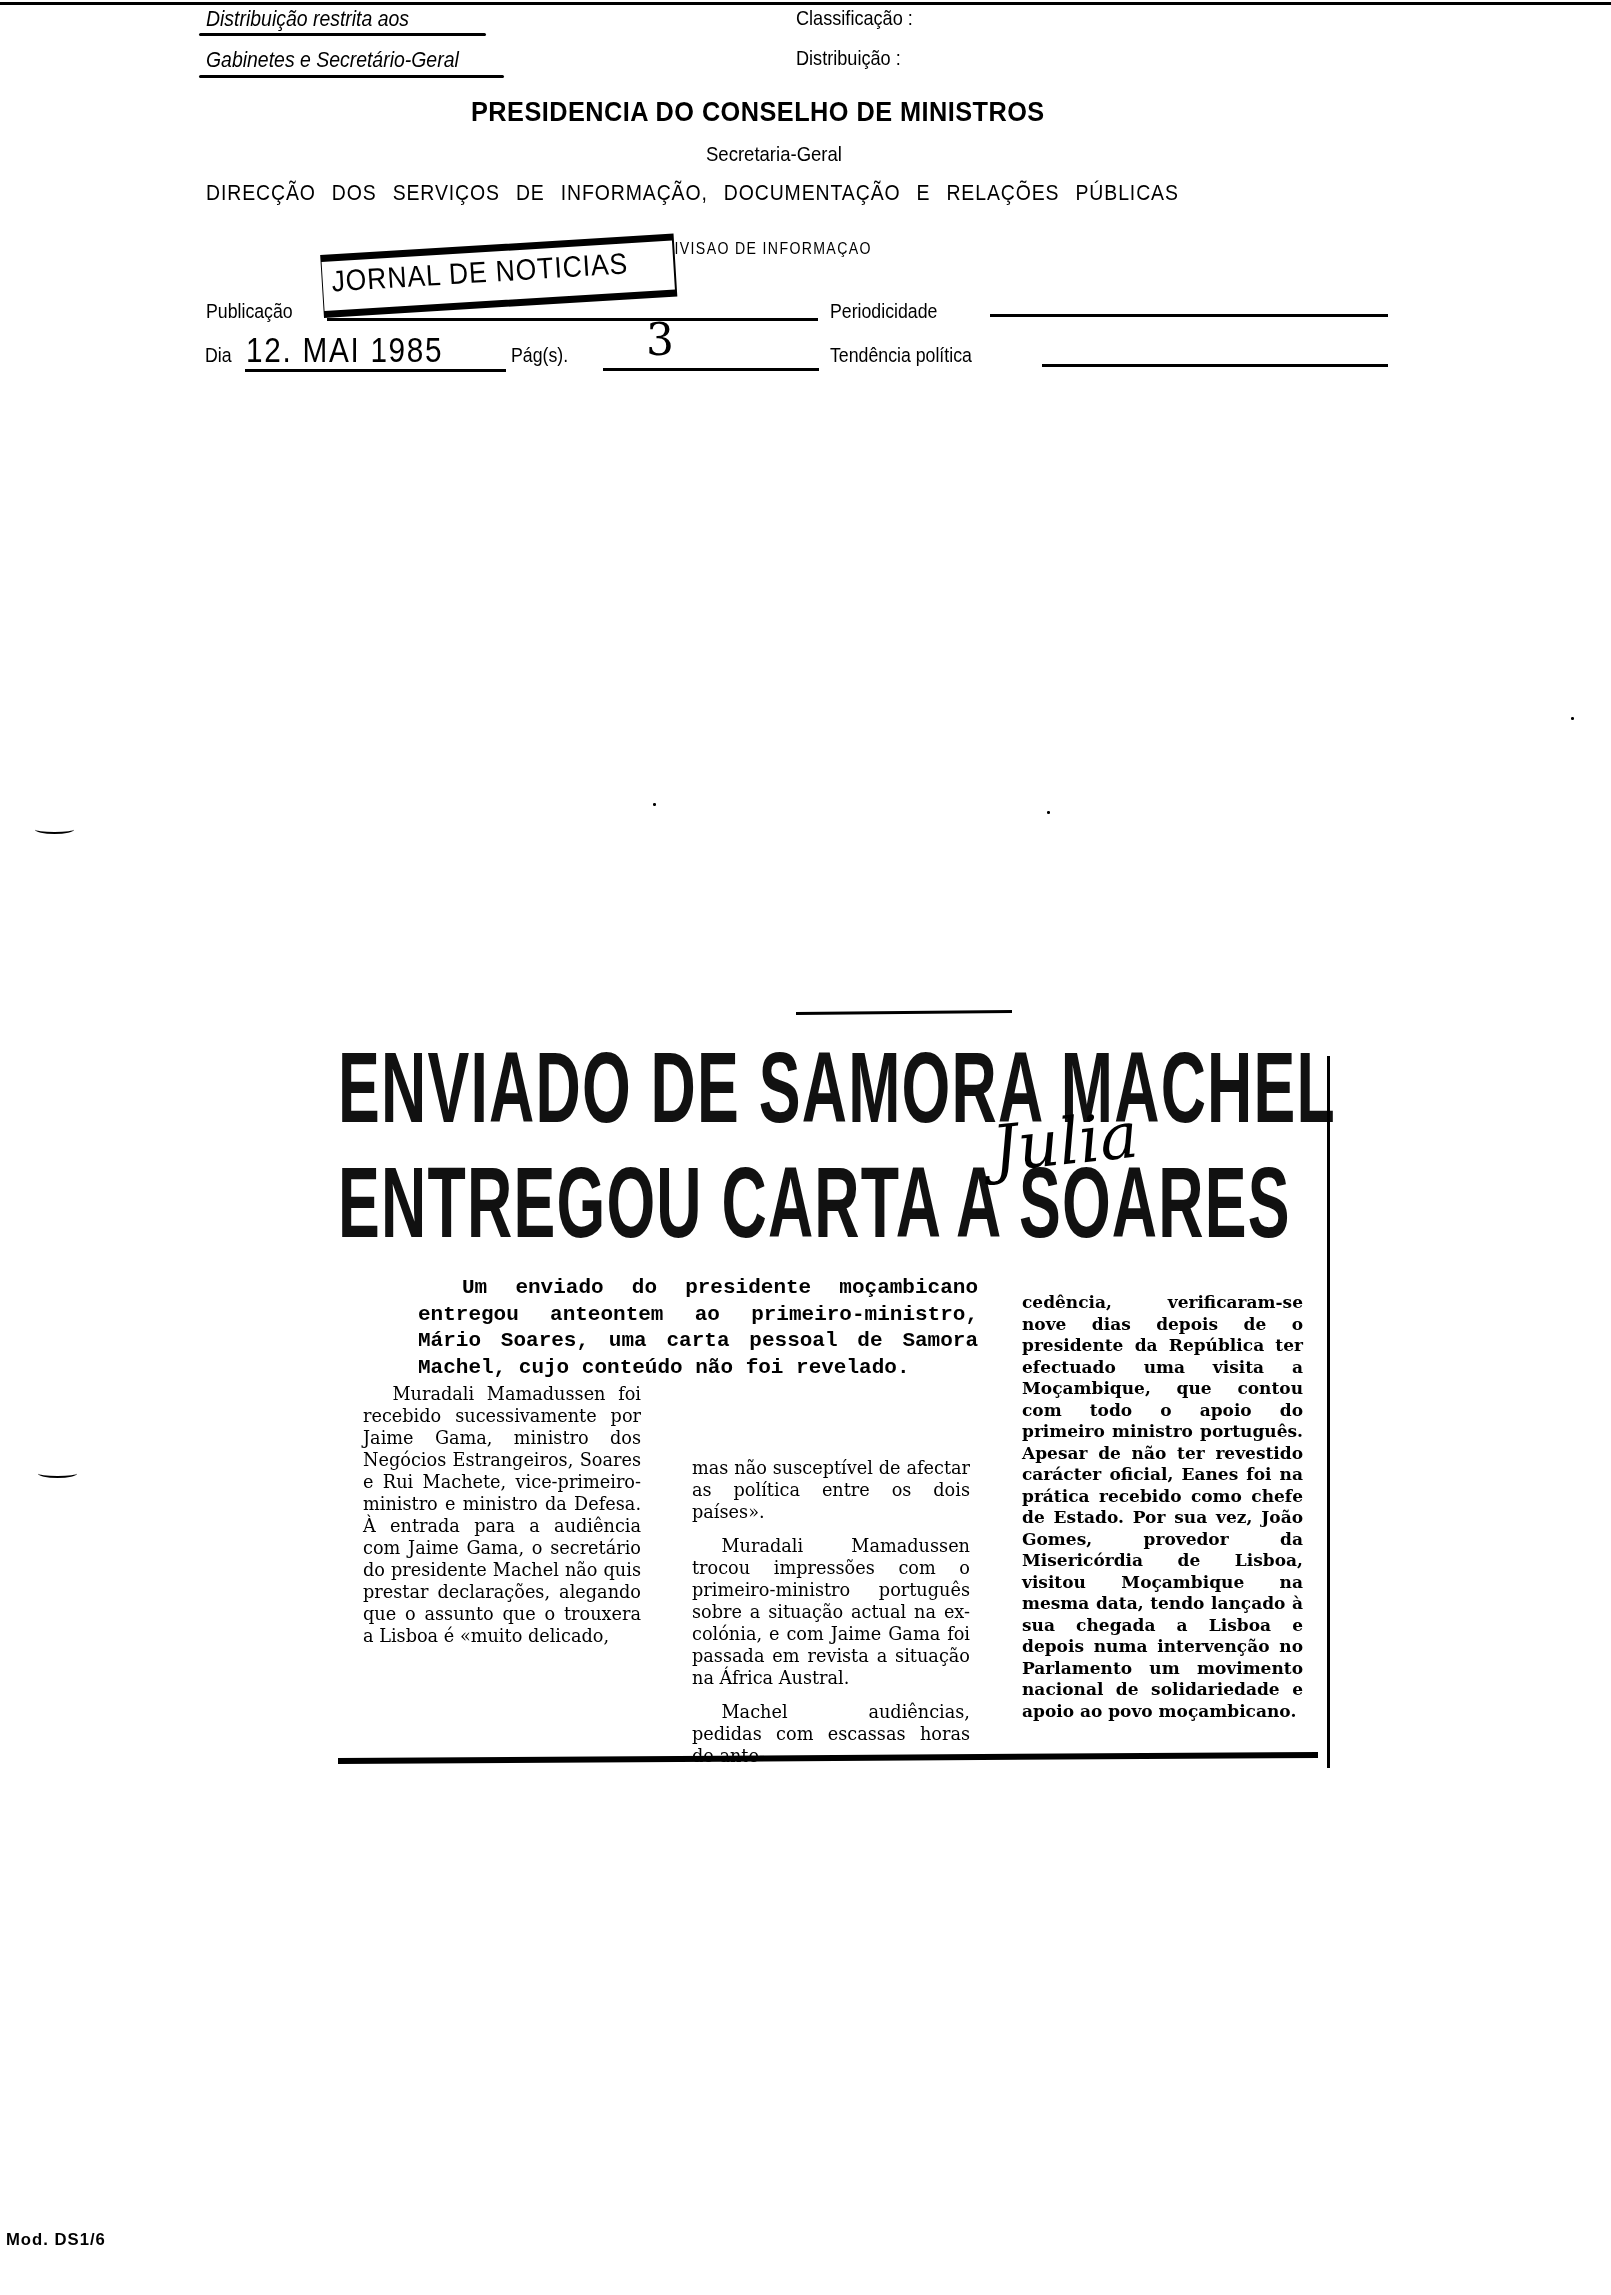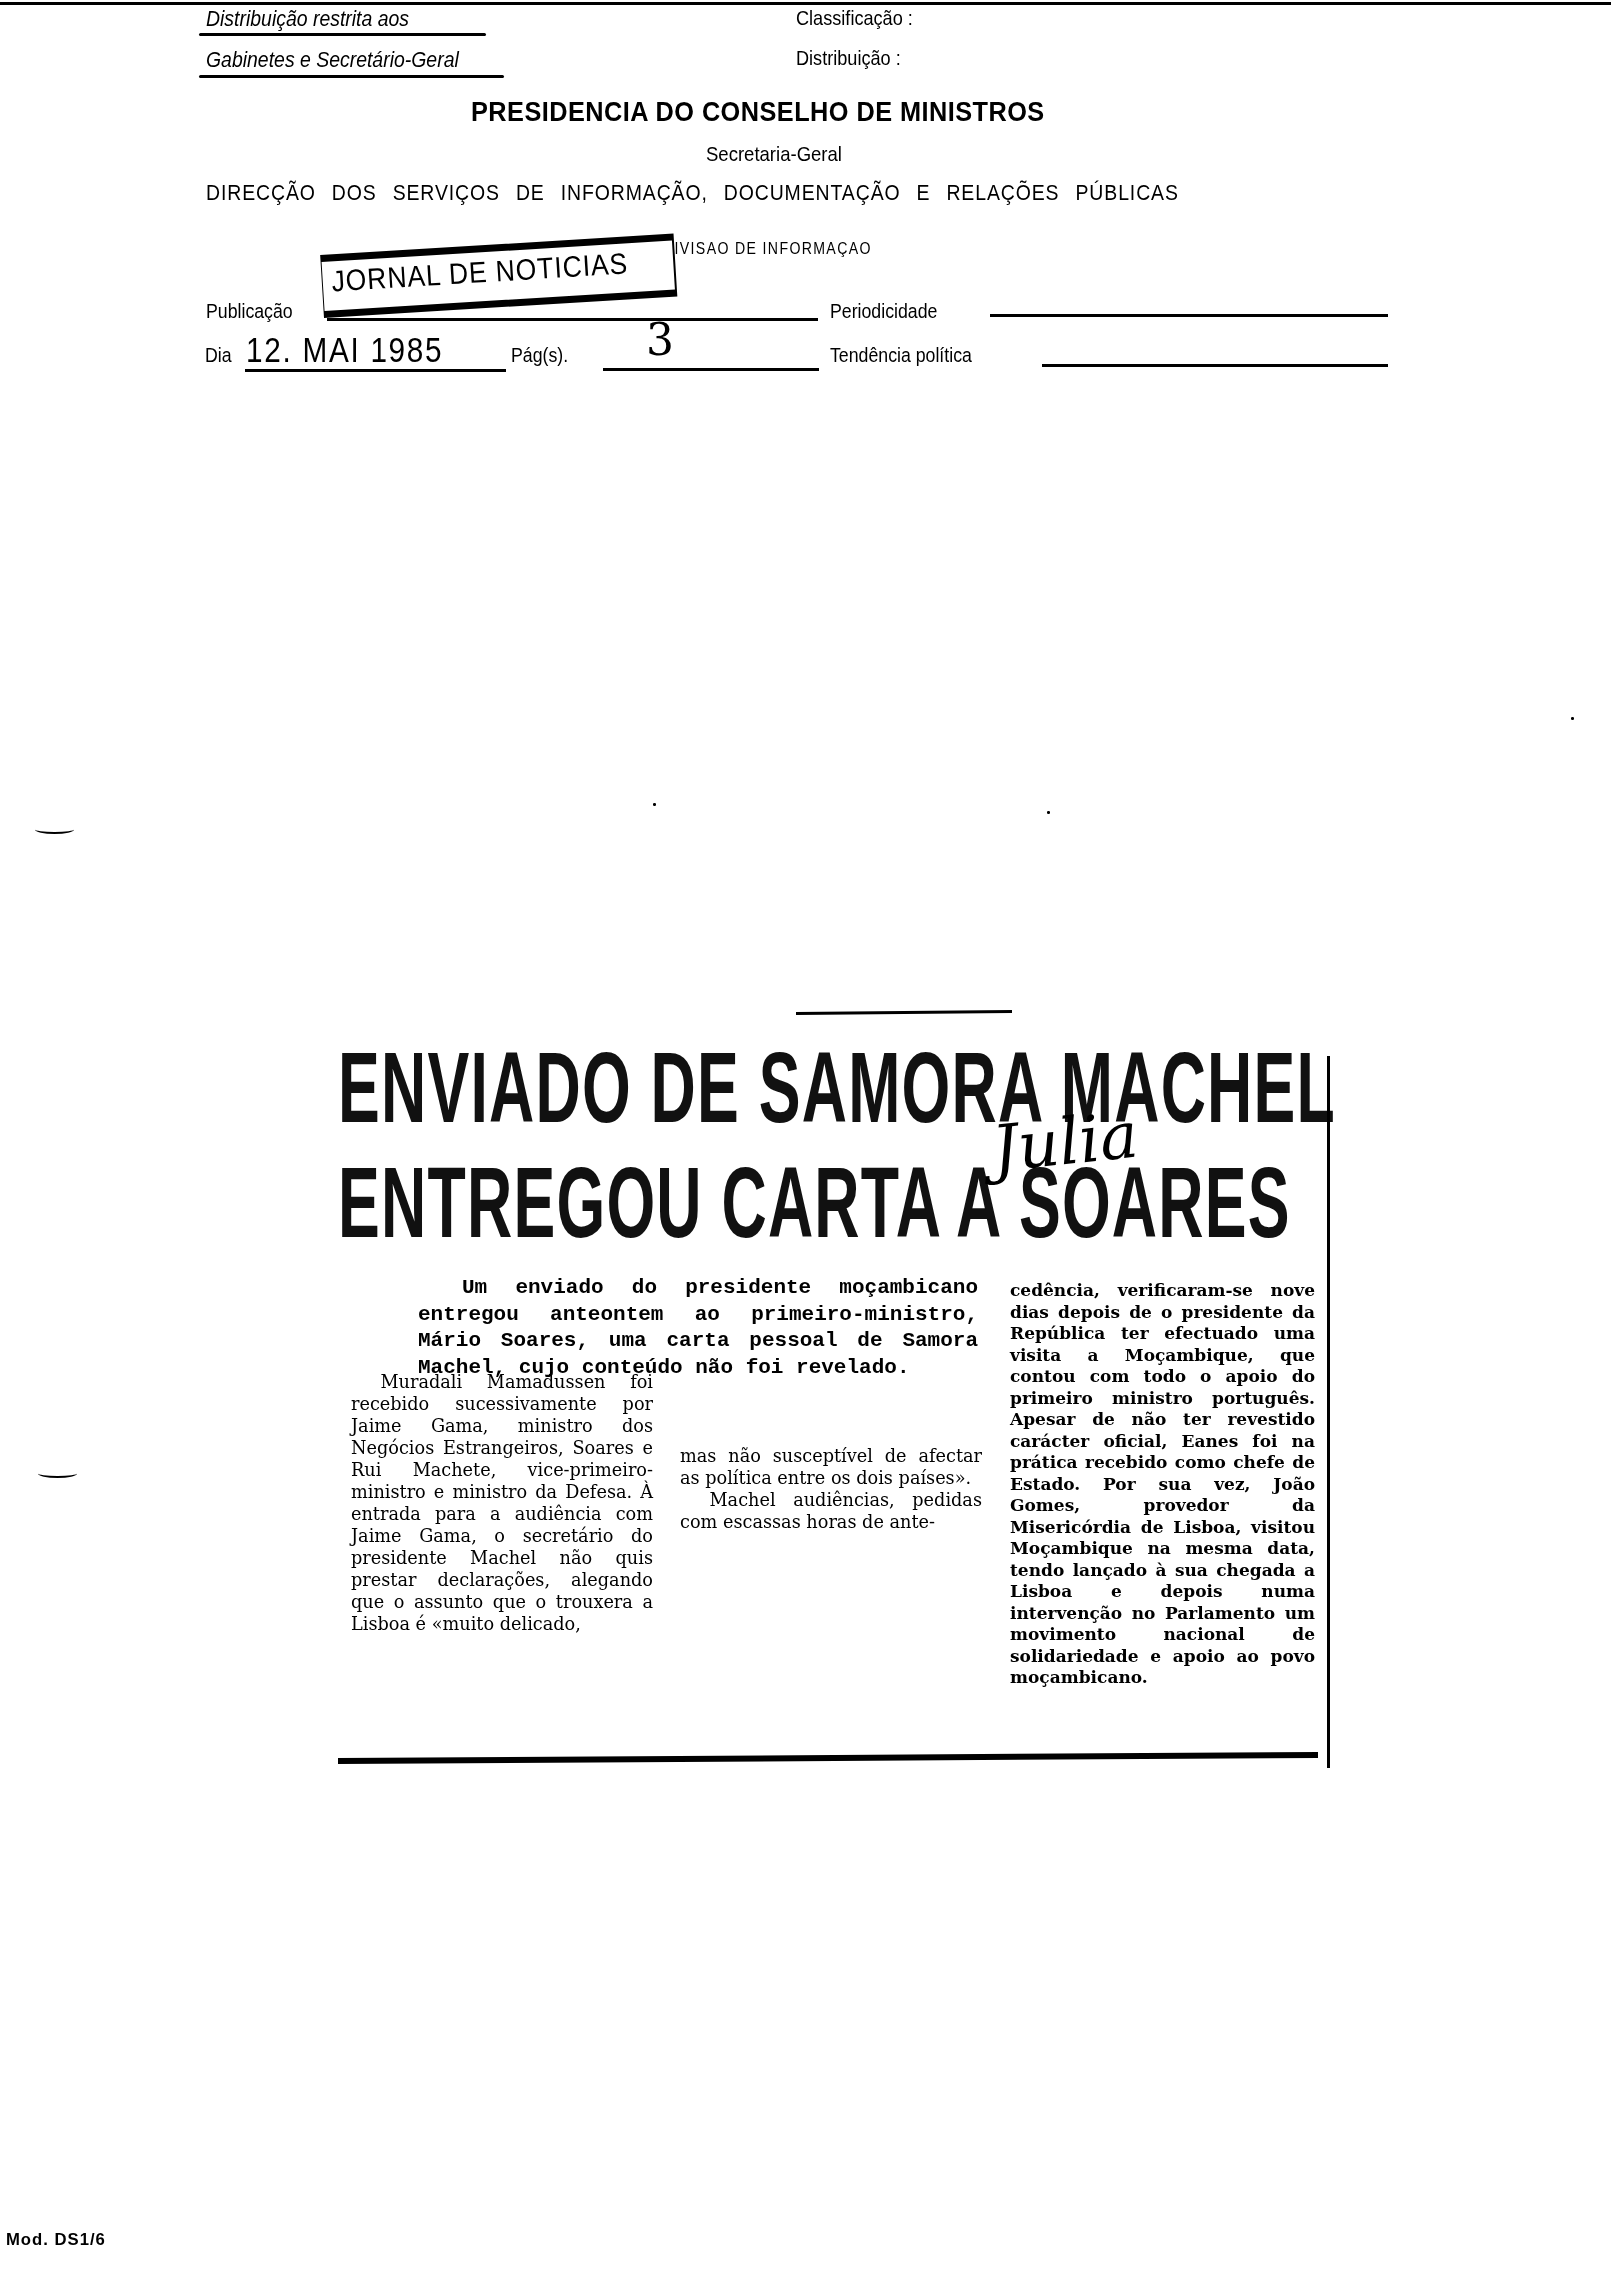--- a/index.html
+++ b/index.html
@@ -48,21 +48,21 @@
     .lead {
       font-family: Liberation Mono, monospace; font-weight: bold;
       font-size: 21px; line-height: 26.5px; text-align: justify;
       text-indent: 44px;
     }
     .col {
       font-family: "DejaVu Serif", serif;
       font-size: 17.7px; line-height: 22px; text-align: justify;
       hyphens: manual;
     }
-    .col p { margin: 0; text-indent: 29.5px; }
+    .col p { margin: 12px; text-indent: 29.5px; }
     .col p.noindent { text-indent: 0; }
     .col.bold { font-weight: bold; }
 
     .clip-right-bar { width: 3.4px; background: #000; }
     .clip-bottom-rule { height: 5.9px; background: #000; transform: rotate(-0.35deg); }
 
     .margin-mark { width: 39px; height: 6.9px; border-bottom: 2px solid #000; border-radius: 0 0 50% 50%; }
 
     .footer { font-weight: bold; font-size: 16.7px; letter-spacing: 1px; }
     .speck { width: 2.5px; height: 2.5px; background: #000; border-radius: 50%; }
@@ -121,20 +121,21 @@
 <div class="abs clip-right-bar" style="left:1327px; top:1056px; height:712px;"></div>
 
 <div class="abs lead" style="left:418px; top:1275px; width:560px;">Um enviado do presidente moçambicano entregou anteontem ao primeiro-ministro, Mário Soares, uma carta pessoal de Samora Machel, cujo conteúdo não foi revelado.</div>
 
 <div class="abs col" style="left:351px; top:1371px; width:302px;">
   <p>Muradali Mamadussen foi recebido sucessivamente por Jaime Gama, ministro dos Negócios Estrangeiros, Soares e Rui Machete, vice-primeiro-ministro e ministro da Defesa. À entrada para a audiência com Jaime Gama, o secretário do presidente Machel não quis prestar declarações, alegando que o assunto que o trouxera a Lisboa é «muito delicado,</p>
 </div>
 
 <div class="abs col" style="left:680px; top:1445px; width:302px;">
   <p class="noindent">mas não susceptível de afectar as política entre os dois países».</p>
+  <p>Muradali Mamadussen trocou impressões com o primeiro-ministro português sobre a situação actual na ex-colónia, e com Jaime Gama foi passada em revista a situação na África Austral.</p>
   <p>Machel audiências, pedidas com escassas horas de ante-</p>
 </div>
 
 <div class="abs col bold" style="left:1010px; top:1280px; width:305px; font-size:17px; line-height:21.5px;">
   <p class="noindent">cedência, verificaram-se nove dias depois de o presidente da República ter efectuado uma visita a Moçambique, que contou com todo o apoio do primeiro ministro português. Apesar de não ter revestido carácter oficial, Eanes foi na prática recebido como chefe de Estado. Por sua vez, João Gomes, provedor da Misericórdia de Lisboa, visitou Moçambique na mesma data, tendo lançado à sua chegada a Lisboa e depois numa intervenção no Parlamento um movimento nacional de solidariedade e apoio ao povo moçambicano.</p>
 </div>
 
 <div class="abs clip-bottom-rule" style="left:338px; top:1755px; width:980px;"></div>
 
 <div class="abs footer" style="left:5.9px; top:2230px;">Mod. DS1/6</div>

